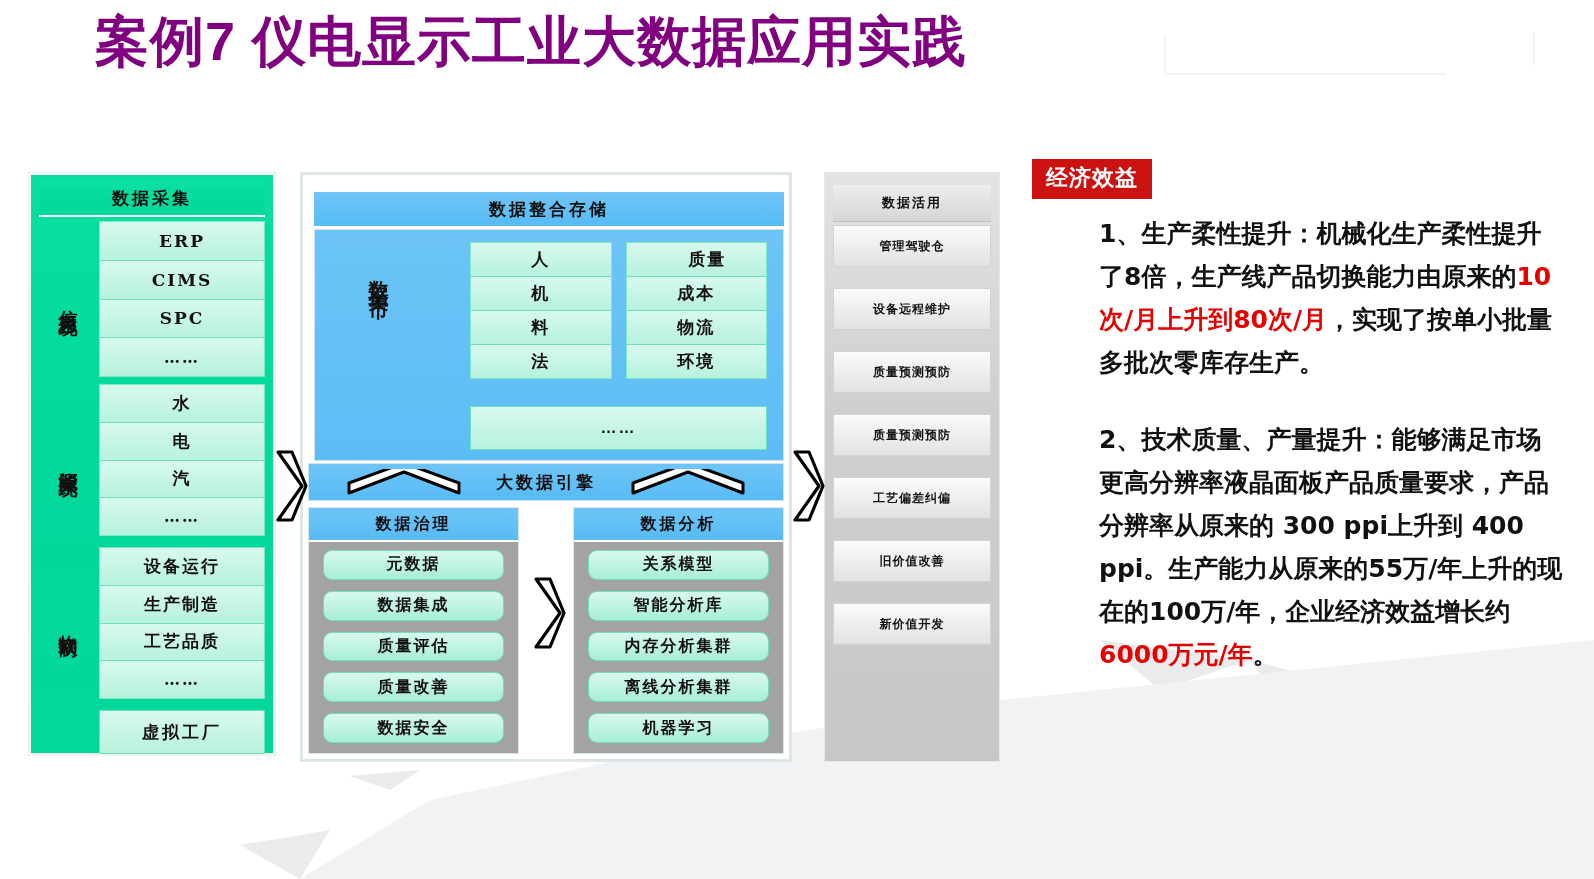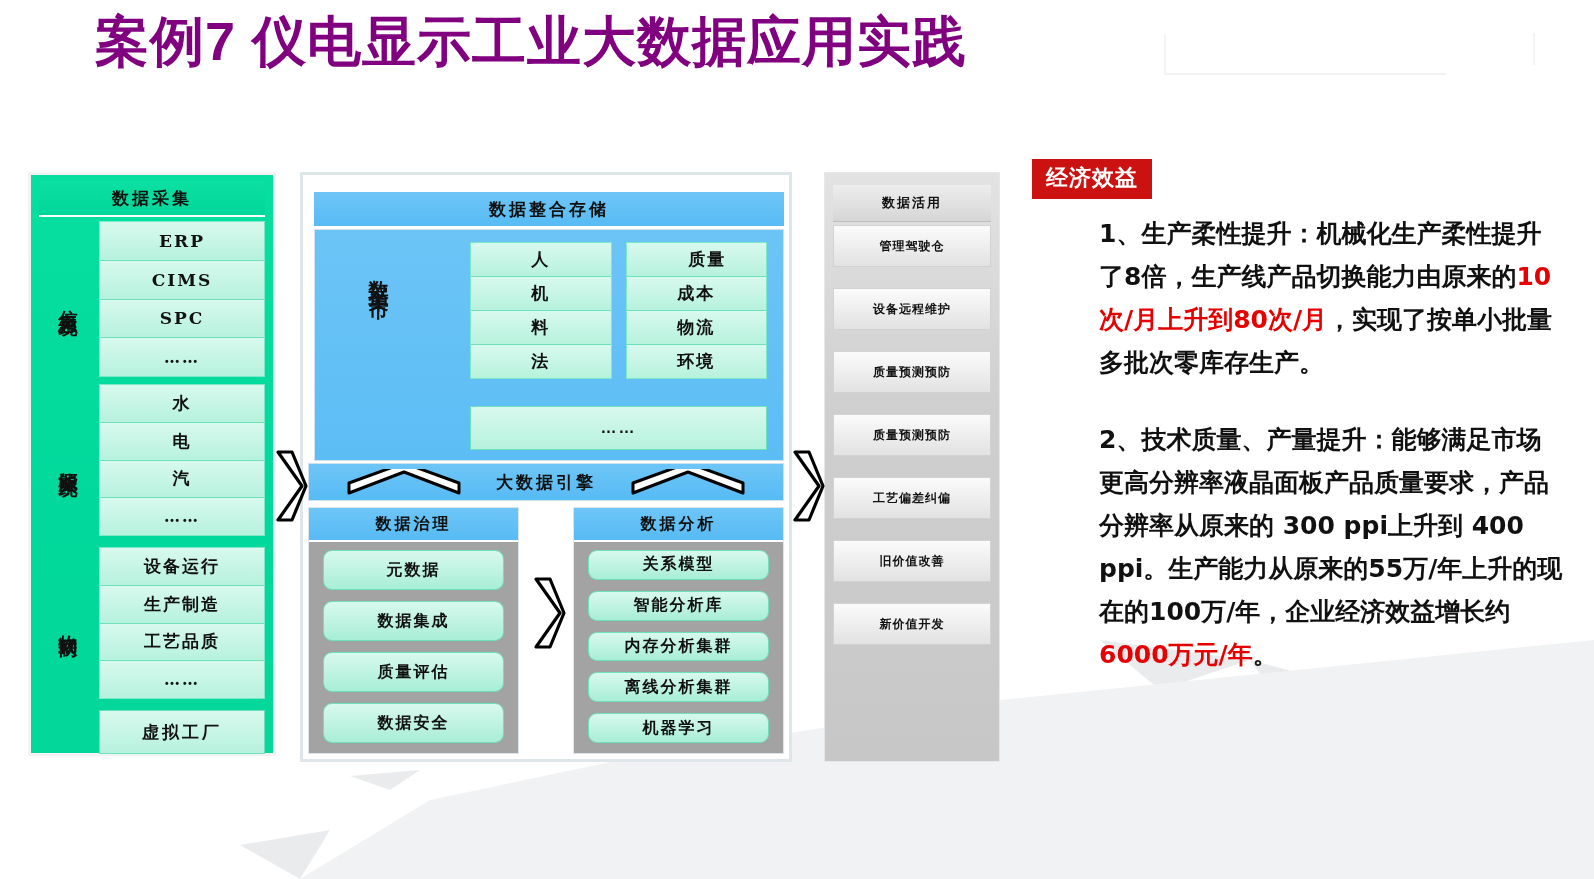--- a/index.html
+++ b/index.html
@@ -477,20 +477,21 @@
       </svg>
     </div>
 
     <div class="two-col">
       <div class="sub-col">
         <div class="sub-title panel-header">数据治理</div>
         <div class="sub-items">
           <div class="pill">元数据</div>
           <div class="pill">数据集成</div>
           <div class="pill">质量评估</div>
+          <div class="pill">质量改善</div>
           <div class="pill">数据安全</div>
         </div>
       </div>
       <div class="sub-col">
         <div class="sub-title panel-header">数据分析</div>
         <div class="sub-items">
           <div class="pill">关系模型</div>
           <div class="pill">智能分析库</div>
           <div class="pill">内存分析集群</div>
           <div class="pill">离线分析集群</div>

